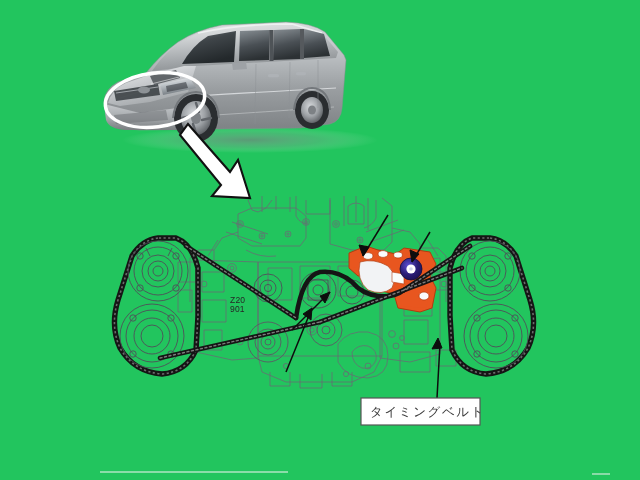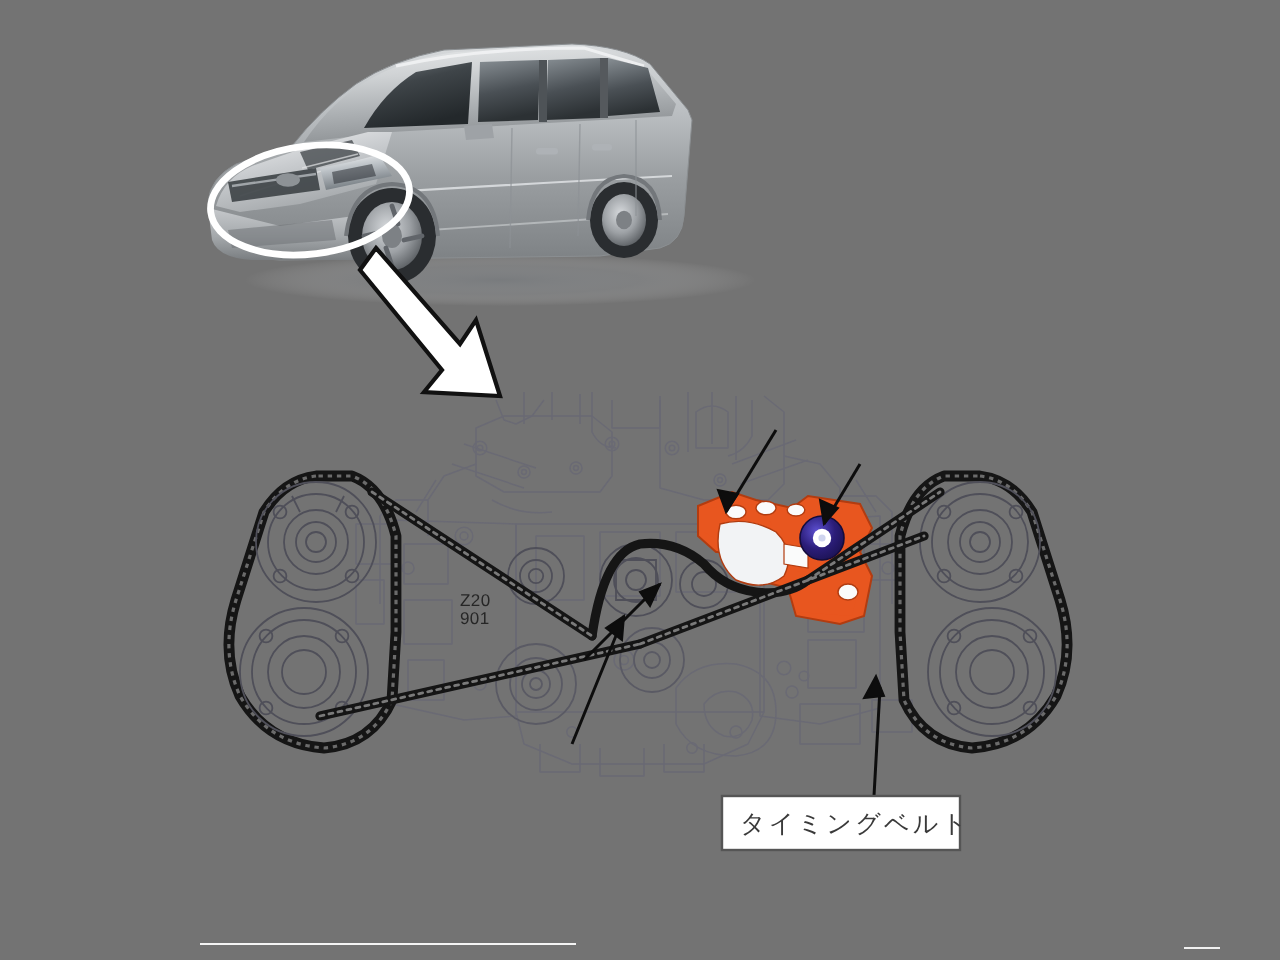--- a/index.html
+++ b/index.html
@@ -10,21 +10,21 @@
   body {
     width: 640px;
     height: 480px;
     position: relative;
     overflow: hidden;
     font-family: "Liberation Sans", sans-serif;
   }
   #root {
     position: absolute;
     inset: 0;
-    background: #737373;
+    background: #22c55e;
   }
   .layer {
     position: absolute;
     top: 0; left: 0;
     width: 640px;
     height: 480px;
   }
   svg { display: block; }
   .belt-label-text {
     font-family: "DejaVu Sans", sans-serif;

